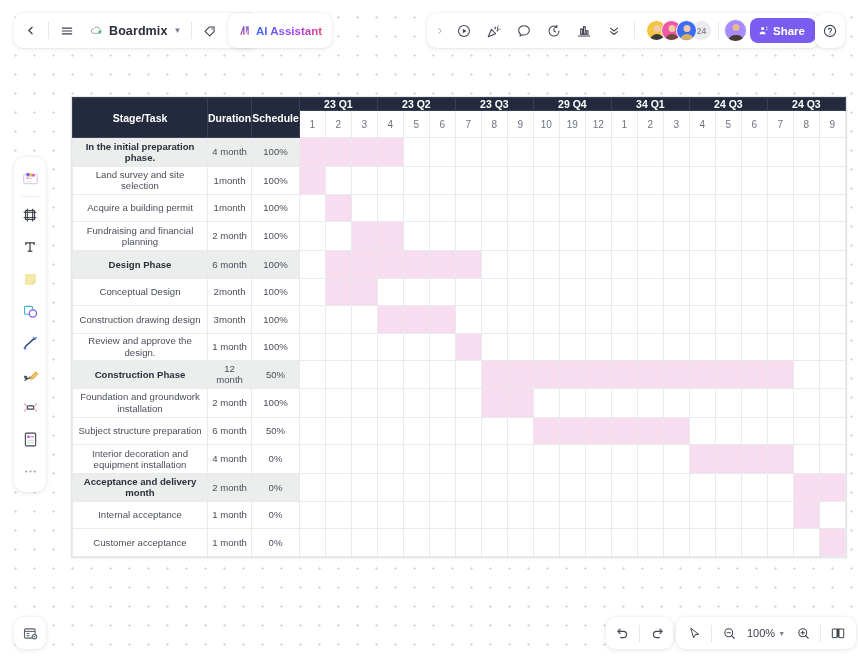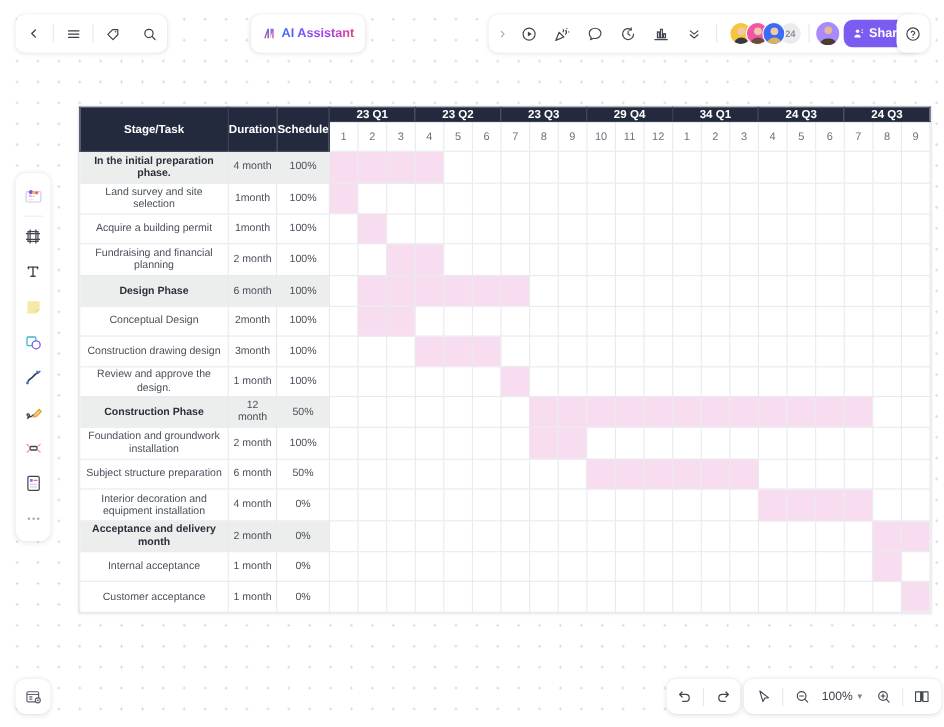--- a/index.html
+++ b/index.html
@@ -22,21 +22,21 @@
 
   
   .bar{
     position:absolute; top:13px; height:35px;
     background:#fff; border-radius:9px;
     box-shadow:0 1px 4px rgba(20,25,40,.10), 0 0 0 .5px rgba(20,25,40,.04);
     display:flex; align-items:center;
   }
   #topleft{ left:14px; }
   #topai{ left:228px; padding:0 10px; gap:5px; }
-  #topright{ left:444px; padding:0 4px; gap:0px;}
+  #topright{ left:427px; padding:0 4px; gap:0px;}
   #helpbar{ left:815px; width:30px; justify-content:center; }
 
   .tb{
     height:35px; display:flex; align-items:center; justify-content:center;
     cursor:pointer; color:#3b3f4a;
   }
   #topleft .tb{ width:33px; }
   .sep{ width:1px; height:17px; background:#e6e7ec; margin:0 1px; flex:none;}
   .brand{ display:flex; align-items:center; gap:5px; padding:0 9px 0 7px; height:35px; cursor:pointer;}
   .brand-name{ font-size:12.5px; color:#2b2f3a; font-weight:600; letter-spacing:.1px;}
@@ -132,20 +132,30 @@
       </svg>
   </div>
   <div class="sep"></div>
   <div class="tb">
     <svg width="14" height="14" viewBox="0 0 24 24" stroke="#3b3f4a" stroke-width="2" stroke-linecap="round">
         <line x1="4" y1="7" x2="20" y2="7"></line>
         <line x1="4" y1="12" x2="20" y2="12"></line>
         <line x1="4" y1="17" x2="20" y2="17"></line>
       </svg>
   </div>
+  <div class="brand">
+    <span style="display:flex">
+      <svg width="14" height="14" viewBox="0 0 24 24" fill="none">
+          <path d="M6 16a4 4 0 0 1 .6-8 5.5 5.5 0 0 1 10.2 1.2A3.6 3.6 0 0 1 17 16z" stroke="#9aa0ab" stroke-width="1.6" stroke-linejoin="round"></path>
+          <circle cx="16.5" cy="13.5" r="2.2" fill="#22c55e"></circle>
+        </svg>
+    </span>
+    <span class="brand-name">Boardmix</span>
+    <span class="chev">▼</span>
+  </div>
   <div class="sep"></div>
   <div class="tb">
     <svg width="14" height="14" viewBox="0 0 24 24" fill="none" stroke="#3b3f4a" stroke-width="1.8" stroke-linejoin="round">
         <path d="M3.5 12.5 11 5h8v8l-7.5 7.5z"></path>
         <circle cx="15.5" cy="8.5" r="1.2" fill="#3b3f4a" stroke="none"></circle>
       </svg>
   </div>
   <div class="tb">
     <svg width="14" height="14" viewBox="0 0 24 24" fill="none" stroke="#3b3f4a" stroke-width="1.9" stroke-linecap="round">
         <circle cx="11" cy="11" r="6.4"></circle>
@@ -424,21 +434,21 @@
           <th class="c-m">1</th>
           <th class="c-m">2</th>
           <th class="c-m">3</th>
           <th class="c-m">4</th>
           <th class="c-m">5</th>
           <th class="c-m">6</th>
           <th class="c-m">7</th>
           <th class="c-m">8</th>
           <th class="c-m">9</th>
           <th class="c-m">10</th>
-          <th class="c-m">11</th>
+          <th class="c-m">19</th>
           <th class="c-m">12</th>
           <th class="c-m">1</th>
           <th class="c-m">2</th>
           <th class="c-m">3</th>
           <th class="c-m">4</th>
           <th class="c-m">5</th>
           <th class="c-m">6</th>
           <th class="c-m">7</th>
           <th class="c-m">8</th>
           <th class="c-m">9</th>

